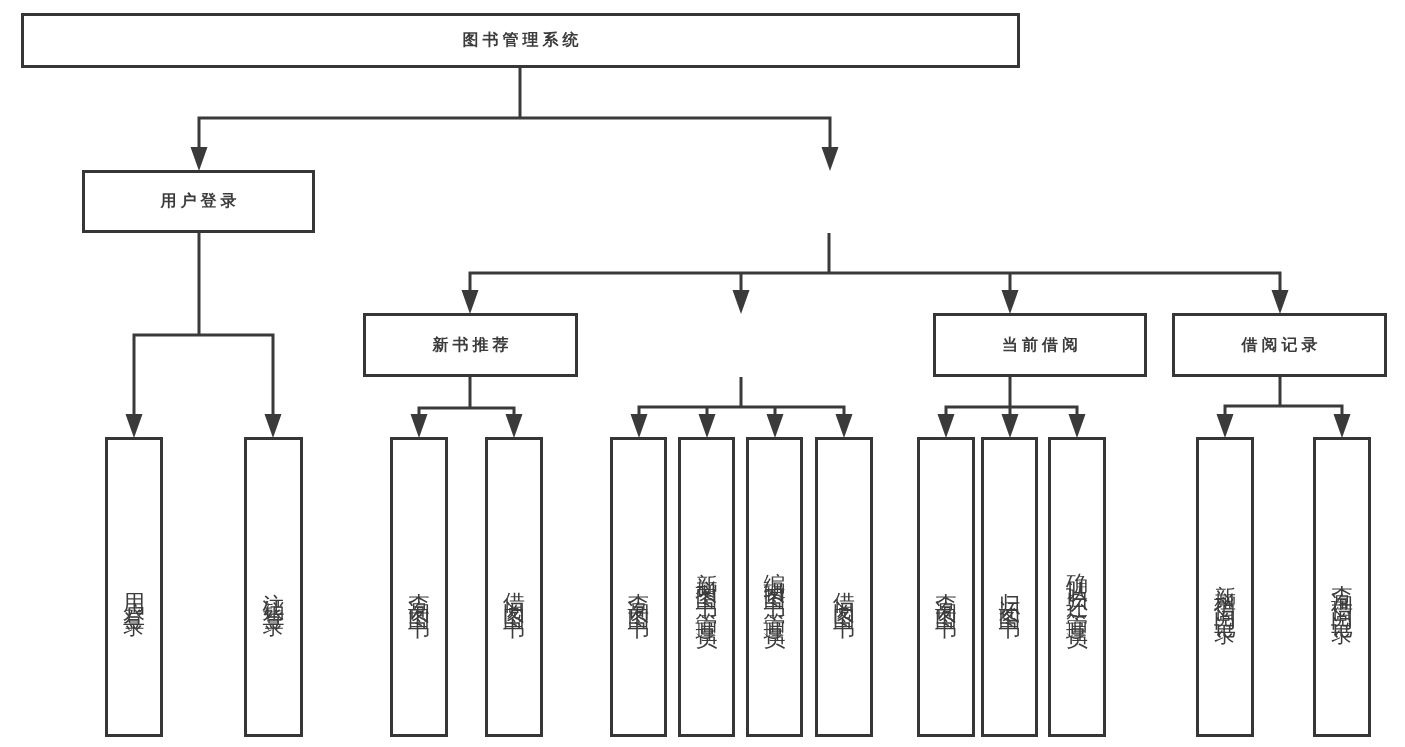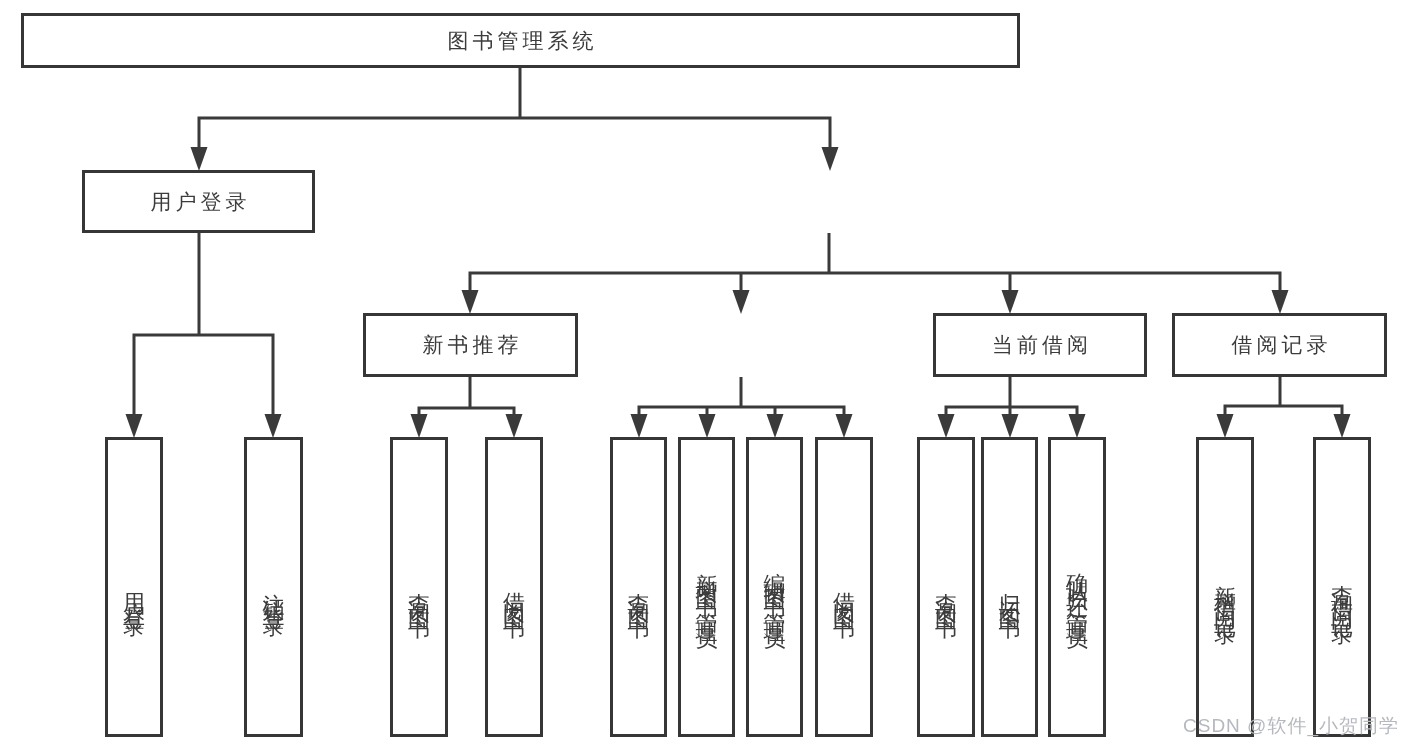--- a/index.html
+++ b/index.html
@@ -21,24 +21,25 @@
   .node {
     position: absolute;
     background: #ffffff;
     border: 3px solid #363636;
     color: #3c3c3c;
     display: flex;
     align-items: center;
     justify-content: center;
   }
   .hnode .hlabel {
-    font-size: 21px;
+    font-size: 16px;
     letter-spacing: 4px;
     white-space: nowrap;
     text-indent: 4px; 
+    font-weight: bold;
   }
   .leaf .vlabel {
     writing-mode: vertical-rl;
     text-orientation: mixed;
     font-size: 22px;
     line-height: 1;
     letter-spacing: 8px;
     margin-bottom: -8px; 
   }
   .watermark {
@@ -144,15 +145,14 @@
     <span class="vlabel">确认归还（管理员）</span>
   </div>
 
   <div class="node leaf" style="left:1196px; top:437px; width:58px; height:300px;">
     <span class="vlabel">新增借阅记录</span>
   </div>
   <div class="node leaf" style="left:1313px; top:437px; width:58px; height:300px;">
     <span class="vlabel">查询借阅记录</span>
   </div>
 
-  <div class="watermark">CSDN @软件_小贺同学</div>
 
 </div>
 
 </body></html>

